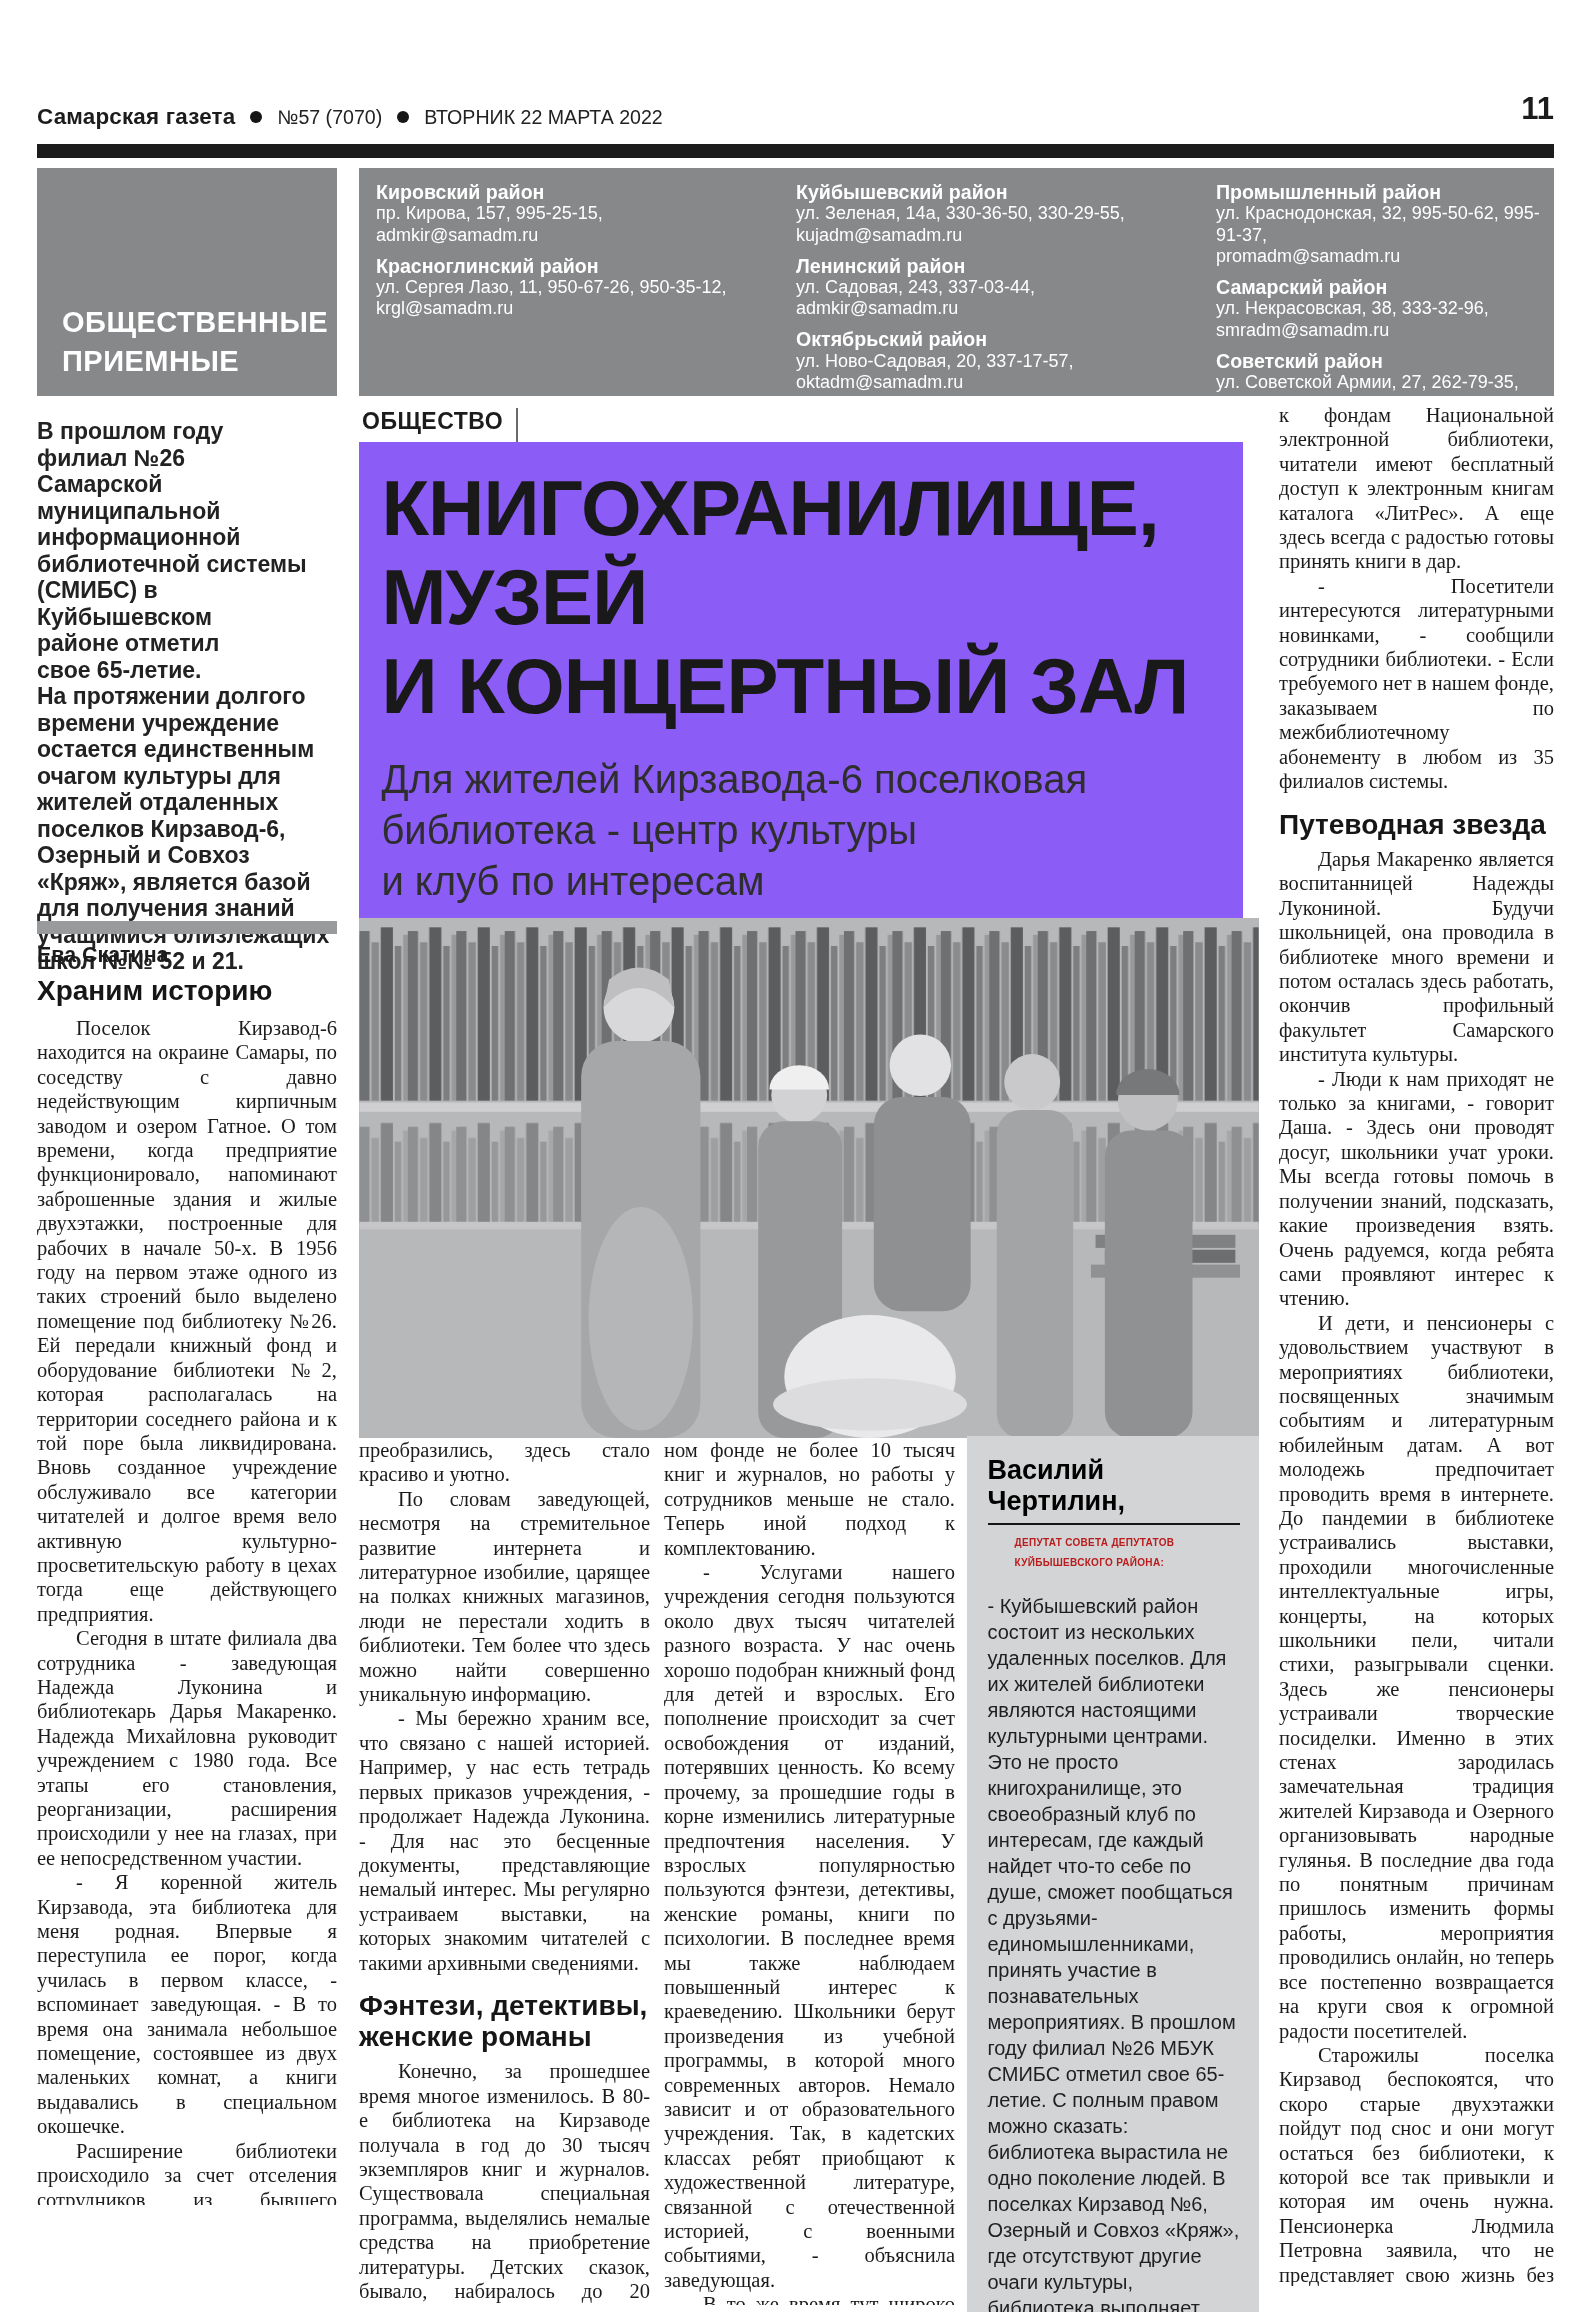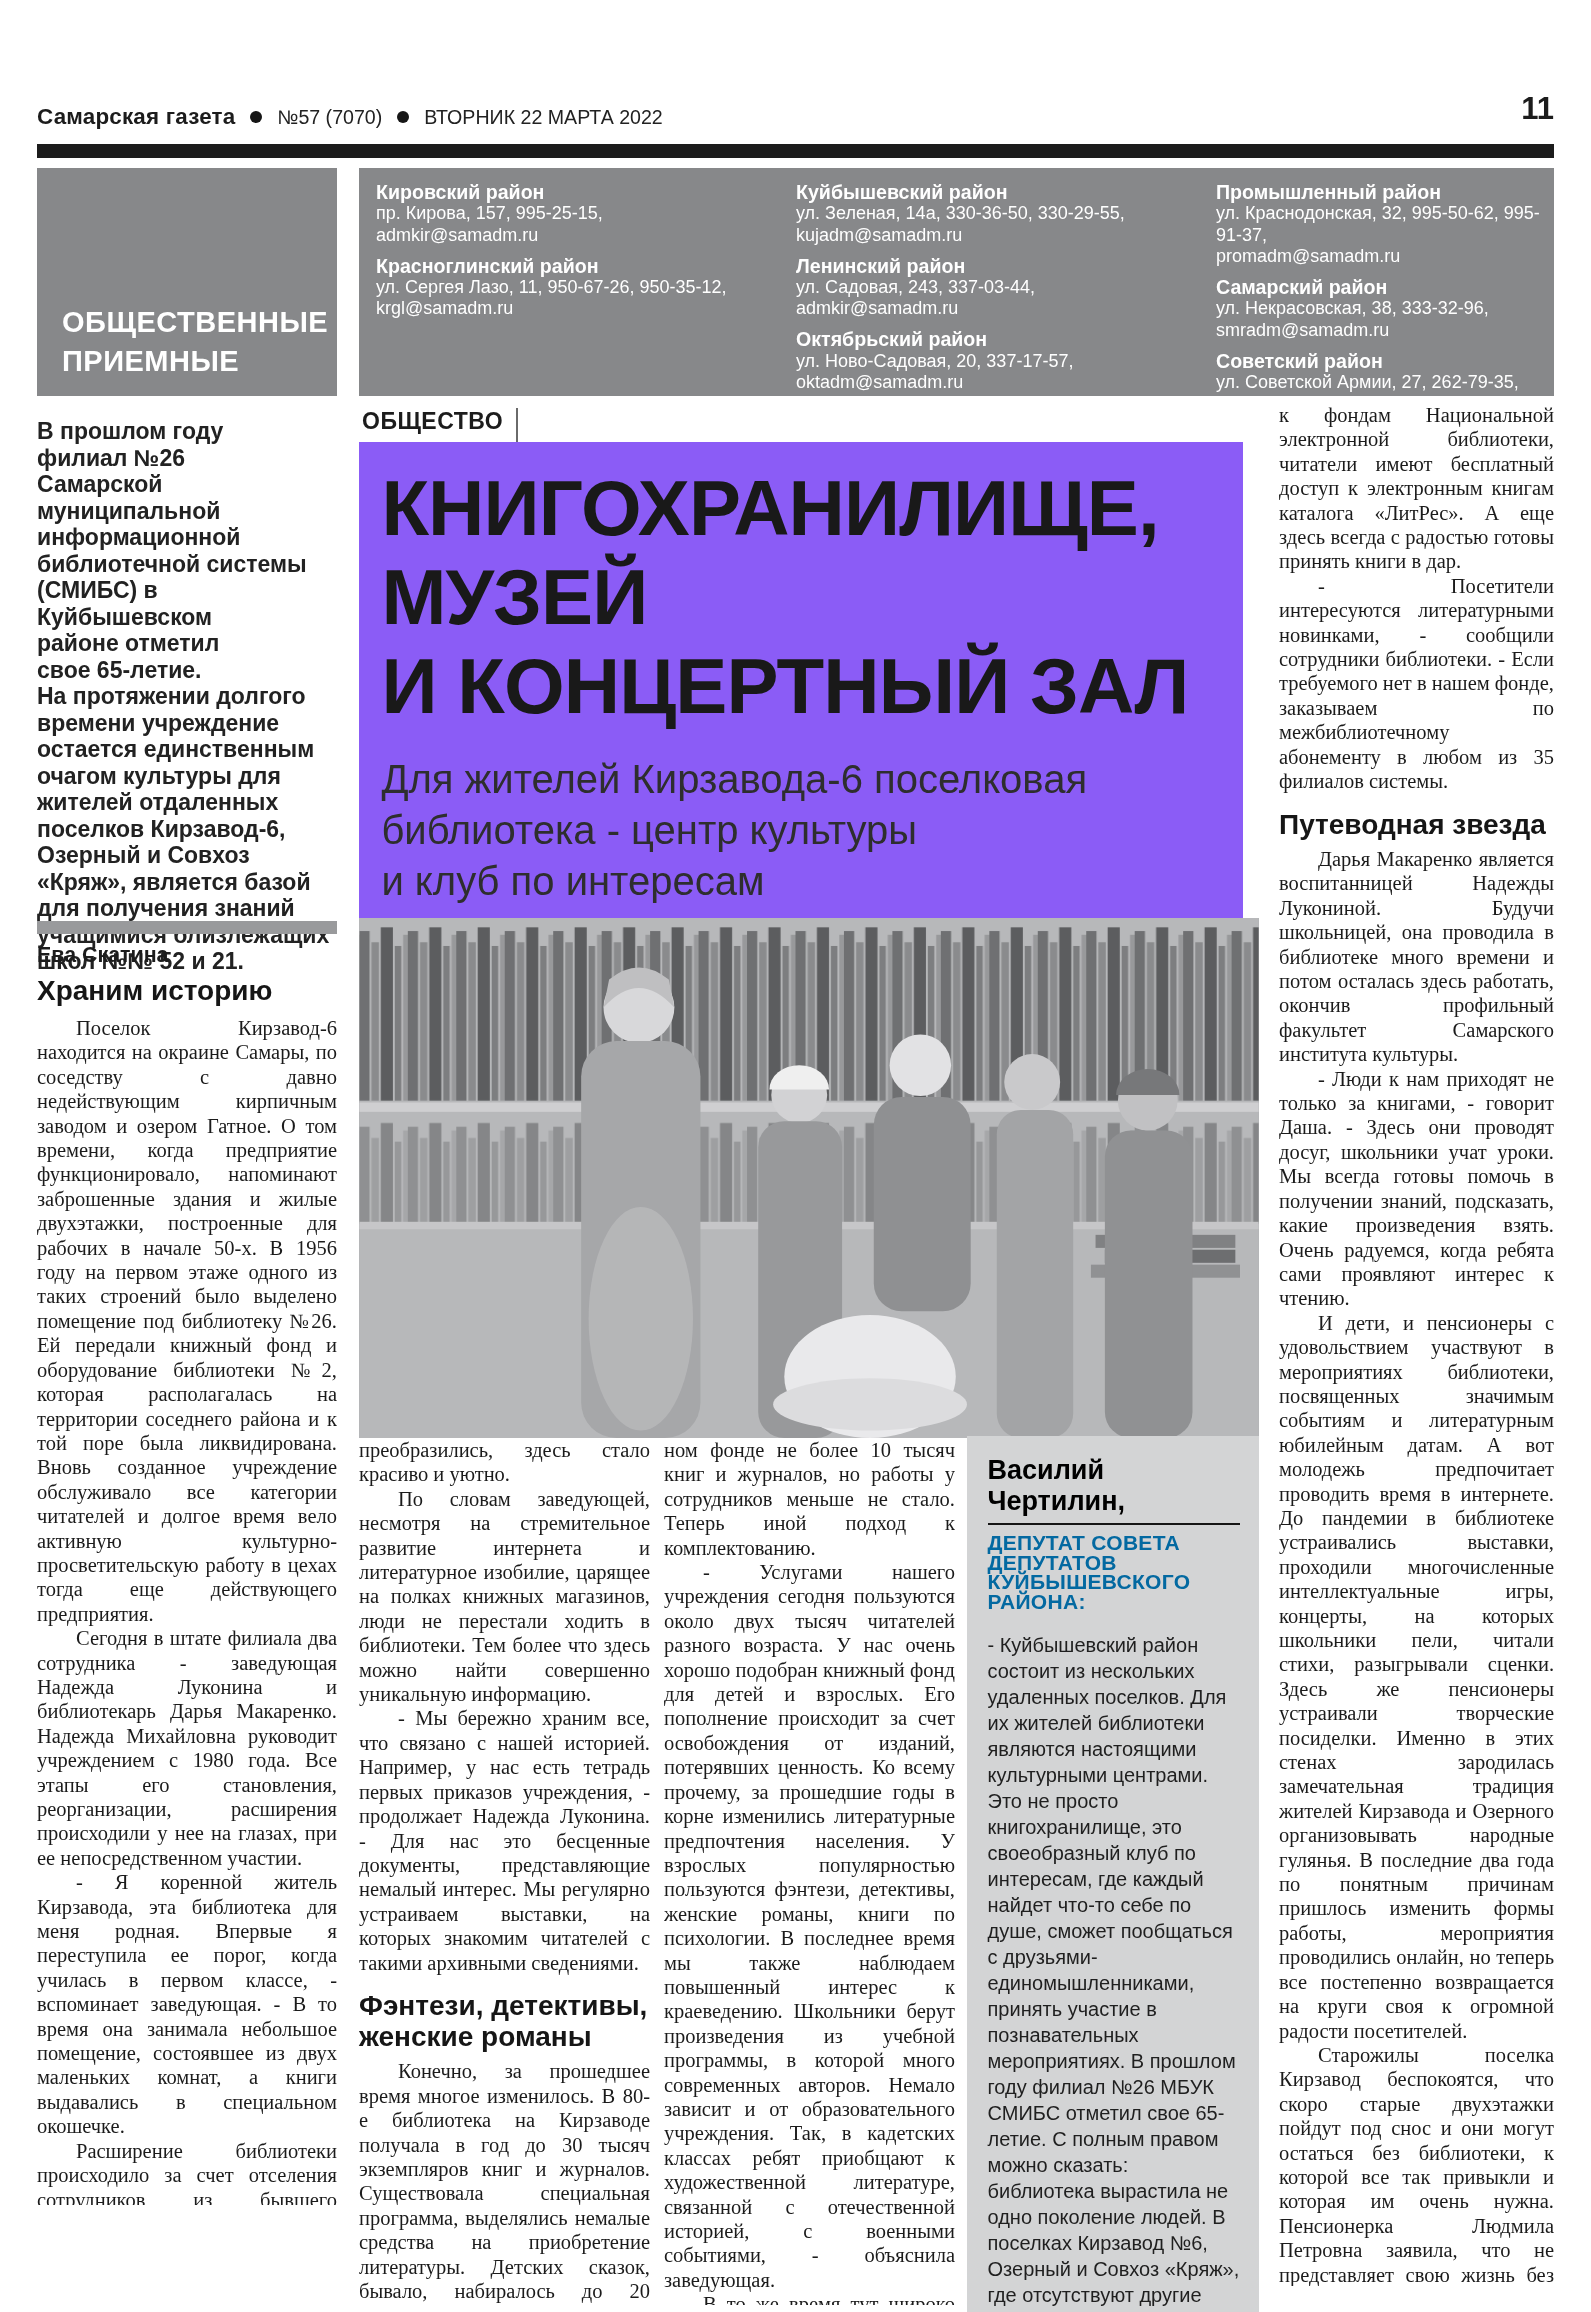--- a/index.html
+++ b/index.html
@@ -43,21 +43,21 @@
   .serif p{margin:0;}
   .serif p.ind{text-indent:39px;}
   .col1-body{position:absolute;left:37px;top:1016px;width:300px;height:1189px;overflow:hidden;}
   .col2{position:absolute;left:359px;top:1438px;width:291px;}
   .col3{position:absolute;left:664px;top:1438px;width:291px;height:867px;overflow:hidden;}
   .col5{position:absolute;left:1279px;top:403px;width:275px;height:1883px;overflow:hidden;}
   .col2 .h-col,.col5 .h-col{margin:15px 0 7.5px 0;}
   
   .quote-box{position:absolute;left:967px;top:1436px;width:292px;box-sizing:border-box;background:#d3d4d5;padding:18.6px 18.6px 24px 20.5px;}
   .q-name{font-size:27px;font-weight:bold;color:#000000;padding-bottom:6px;border-bottom:2.8px solid #151515;}
-  .q-role{margin-top:8.4px;font-size:21px;font-weight:bold;color:#0369a1;line-height:19.6px;letter-spacing:0.3px;}
+  .q-role{margin-top:8.4px;font-size:10px;font-weight:bold;color:#b91c1c;line-height:19.6px;letter-spacing:0.3px;margin-left:27px;}
   .q-text{margin-top:20.5px;font-size:20px;line-height:26px;color:#1f1f1f;}
 </style>
 </head>
 <body>
 
 <div class="page">
 
   <div class="masthead">
     <span class="paper">Самарская газета</span>
     <span class="dot"></span>

